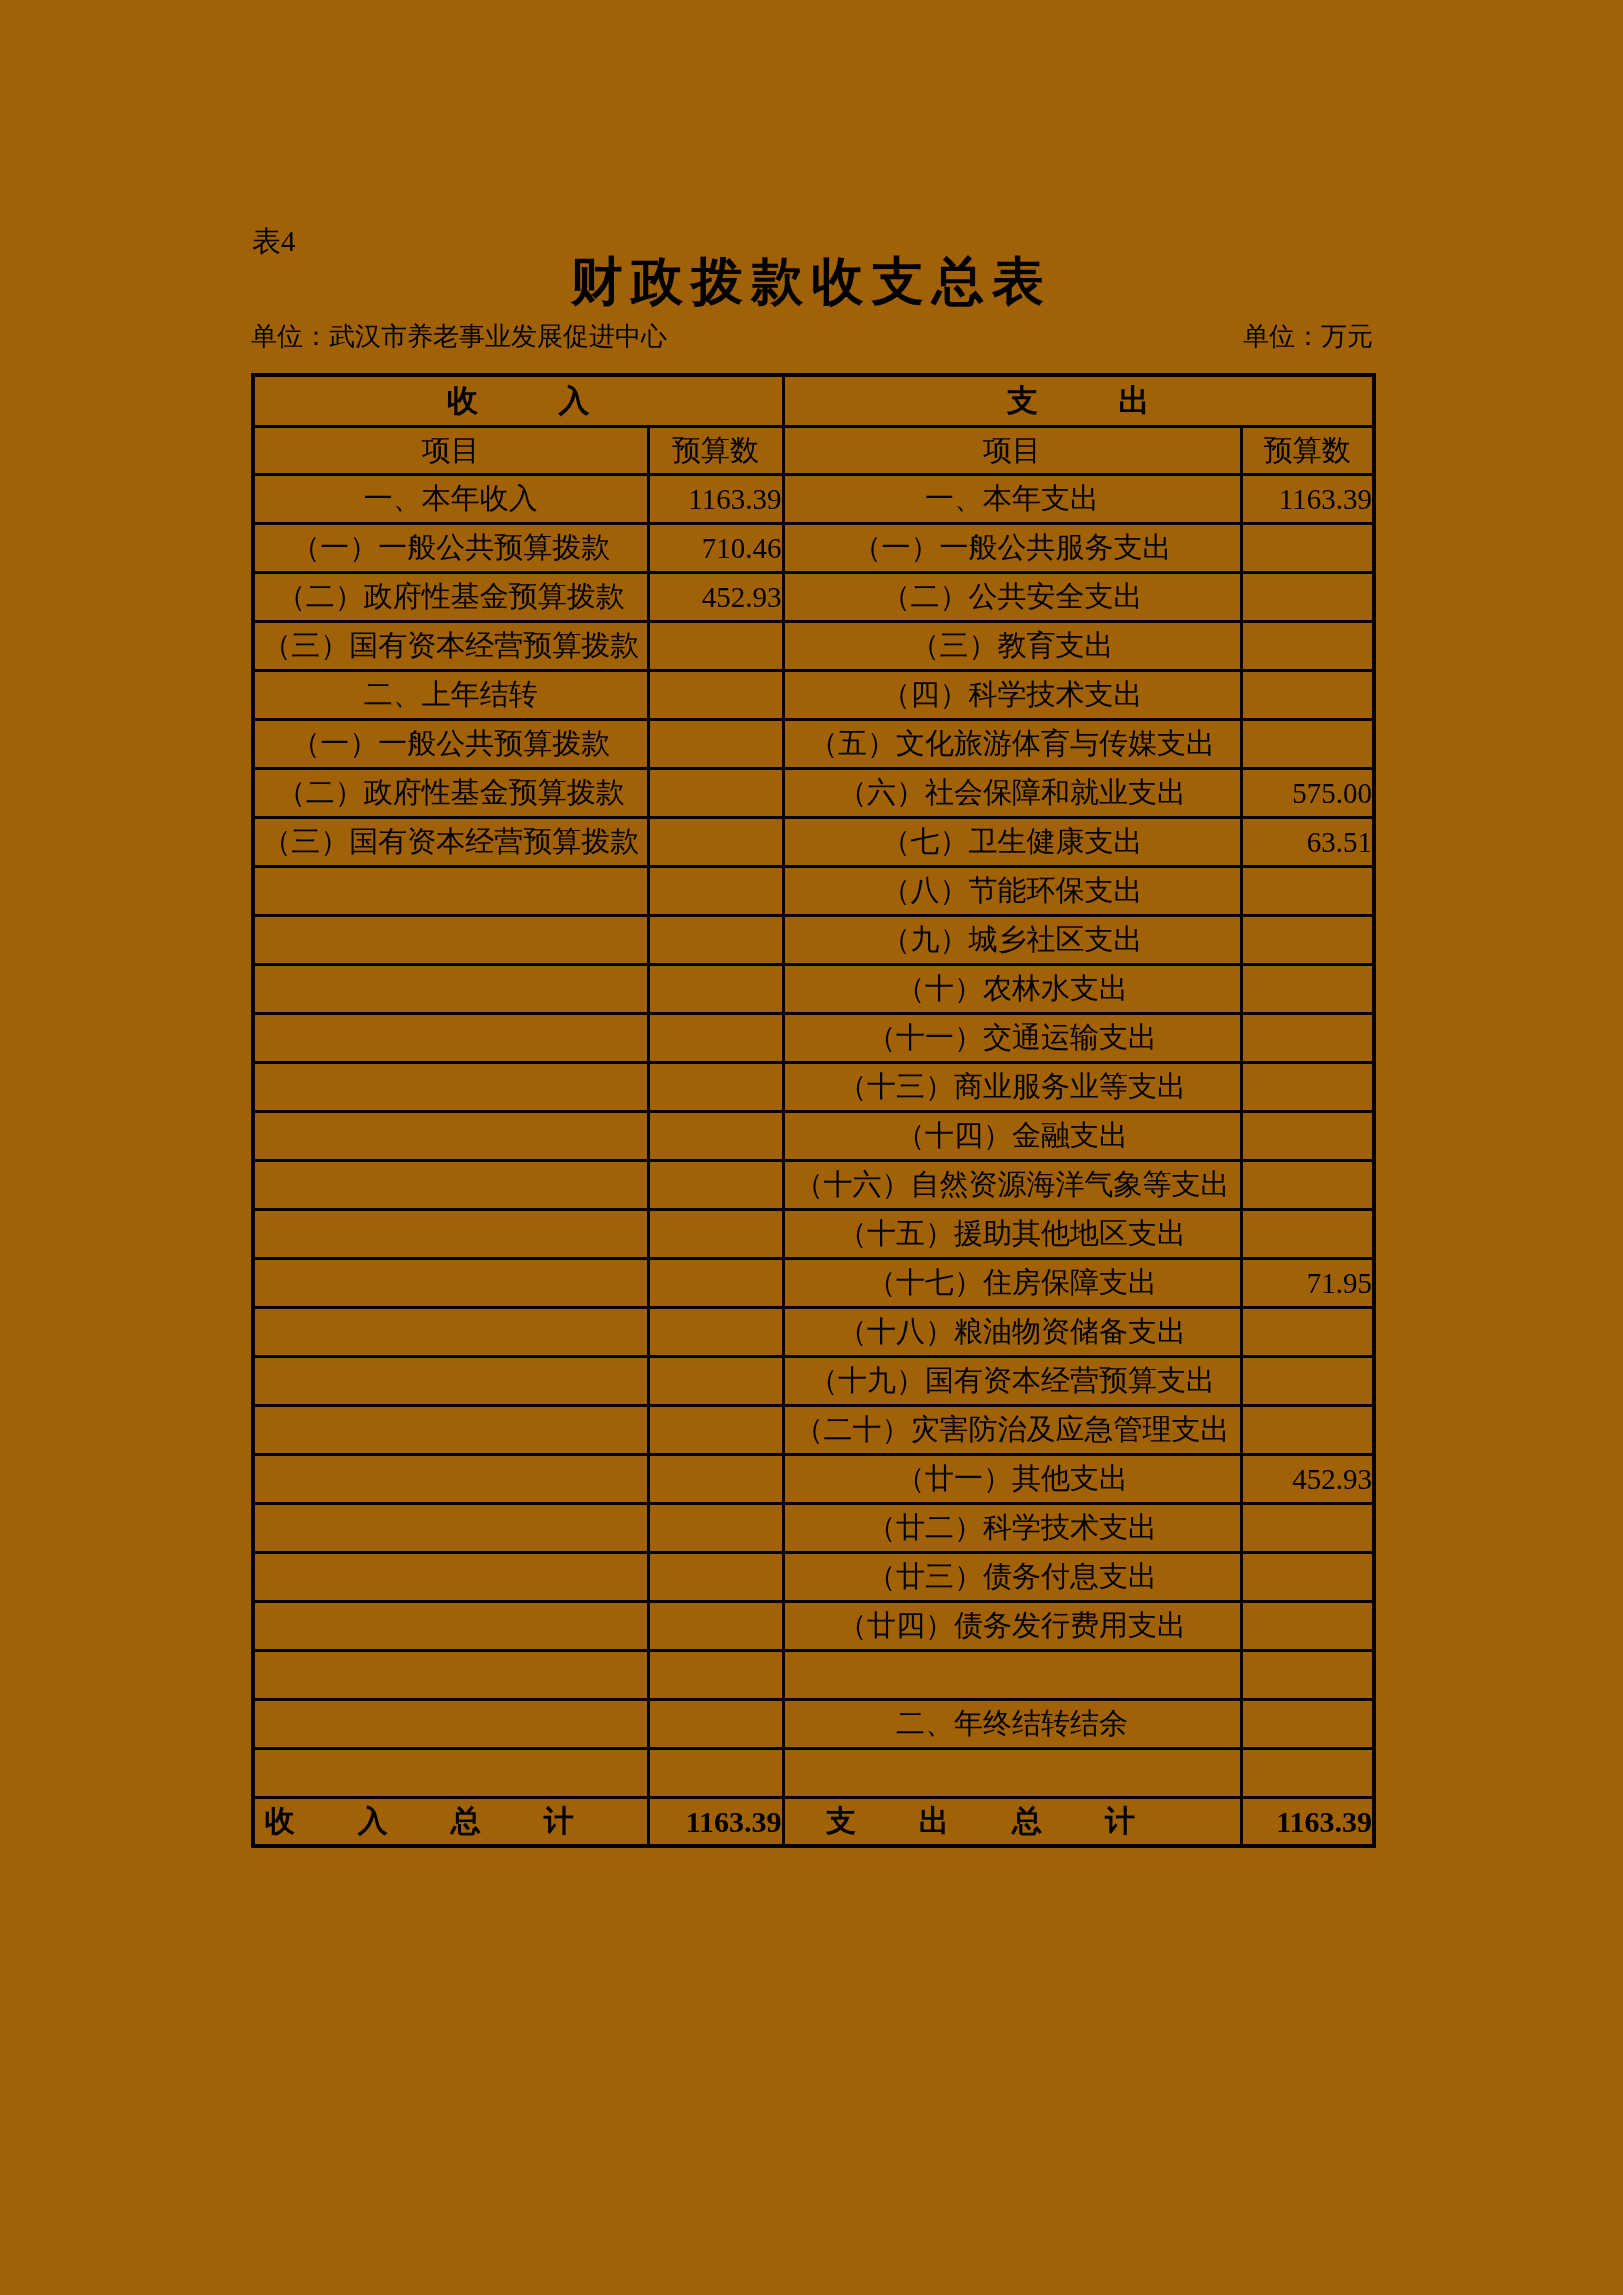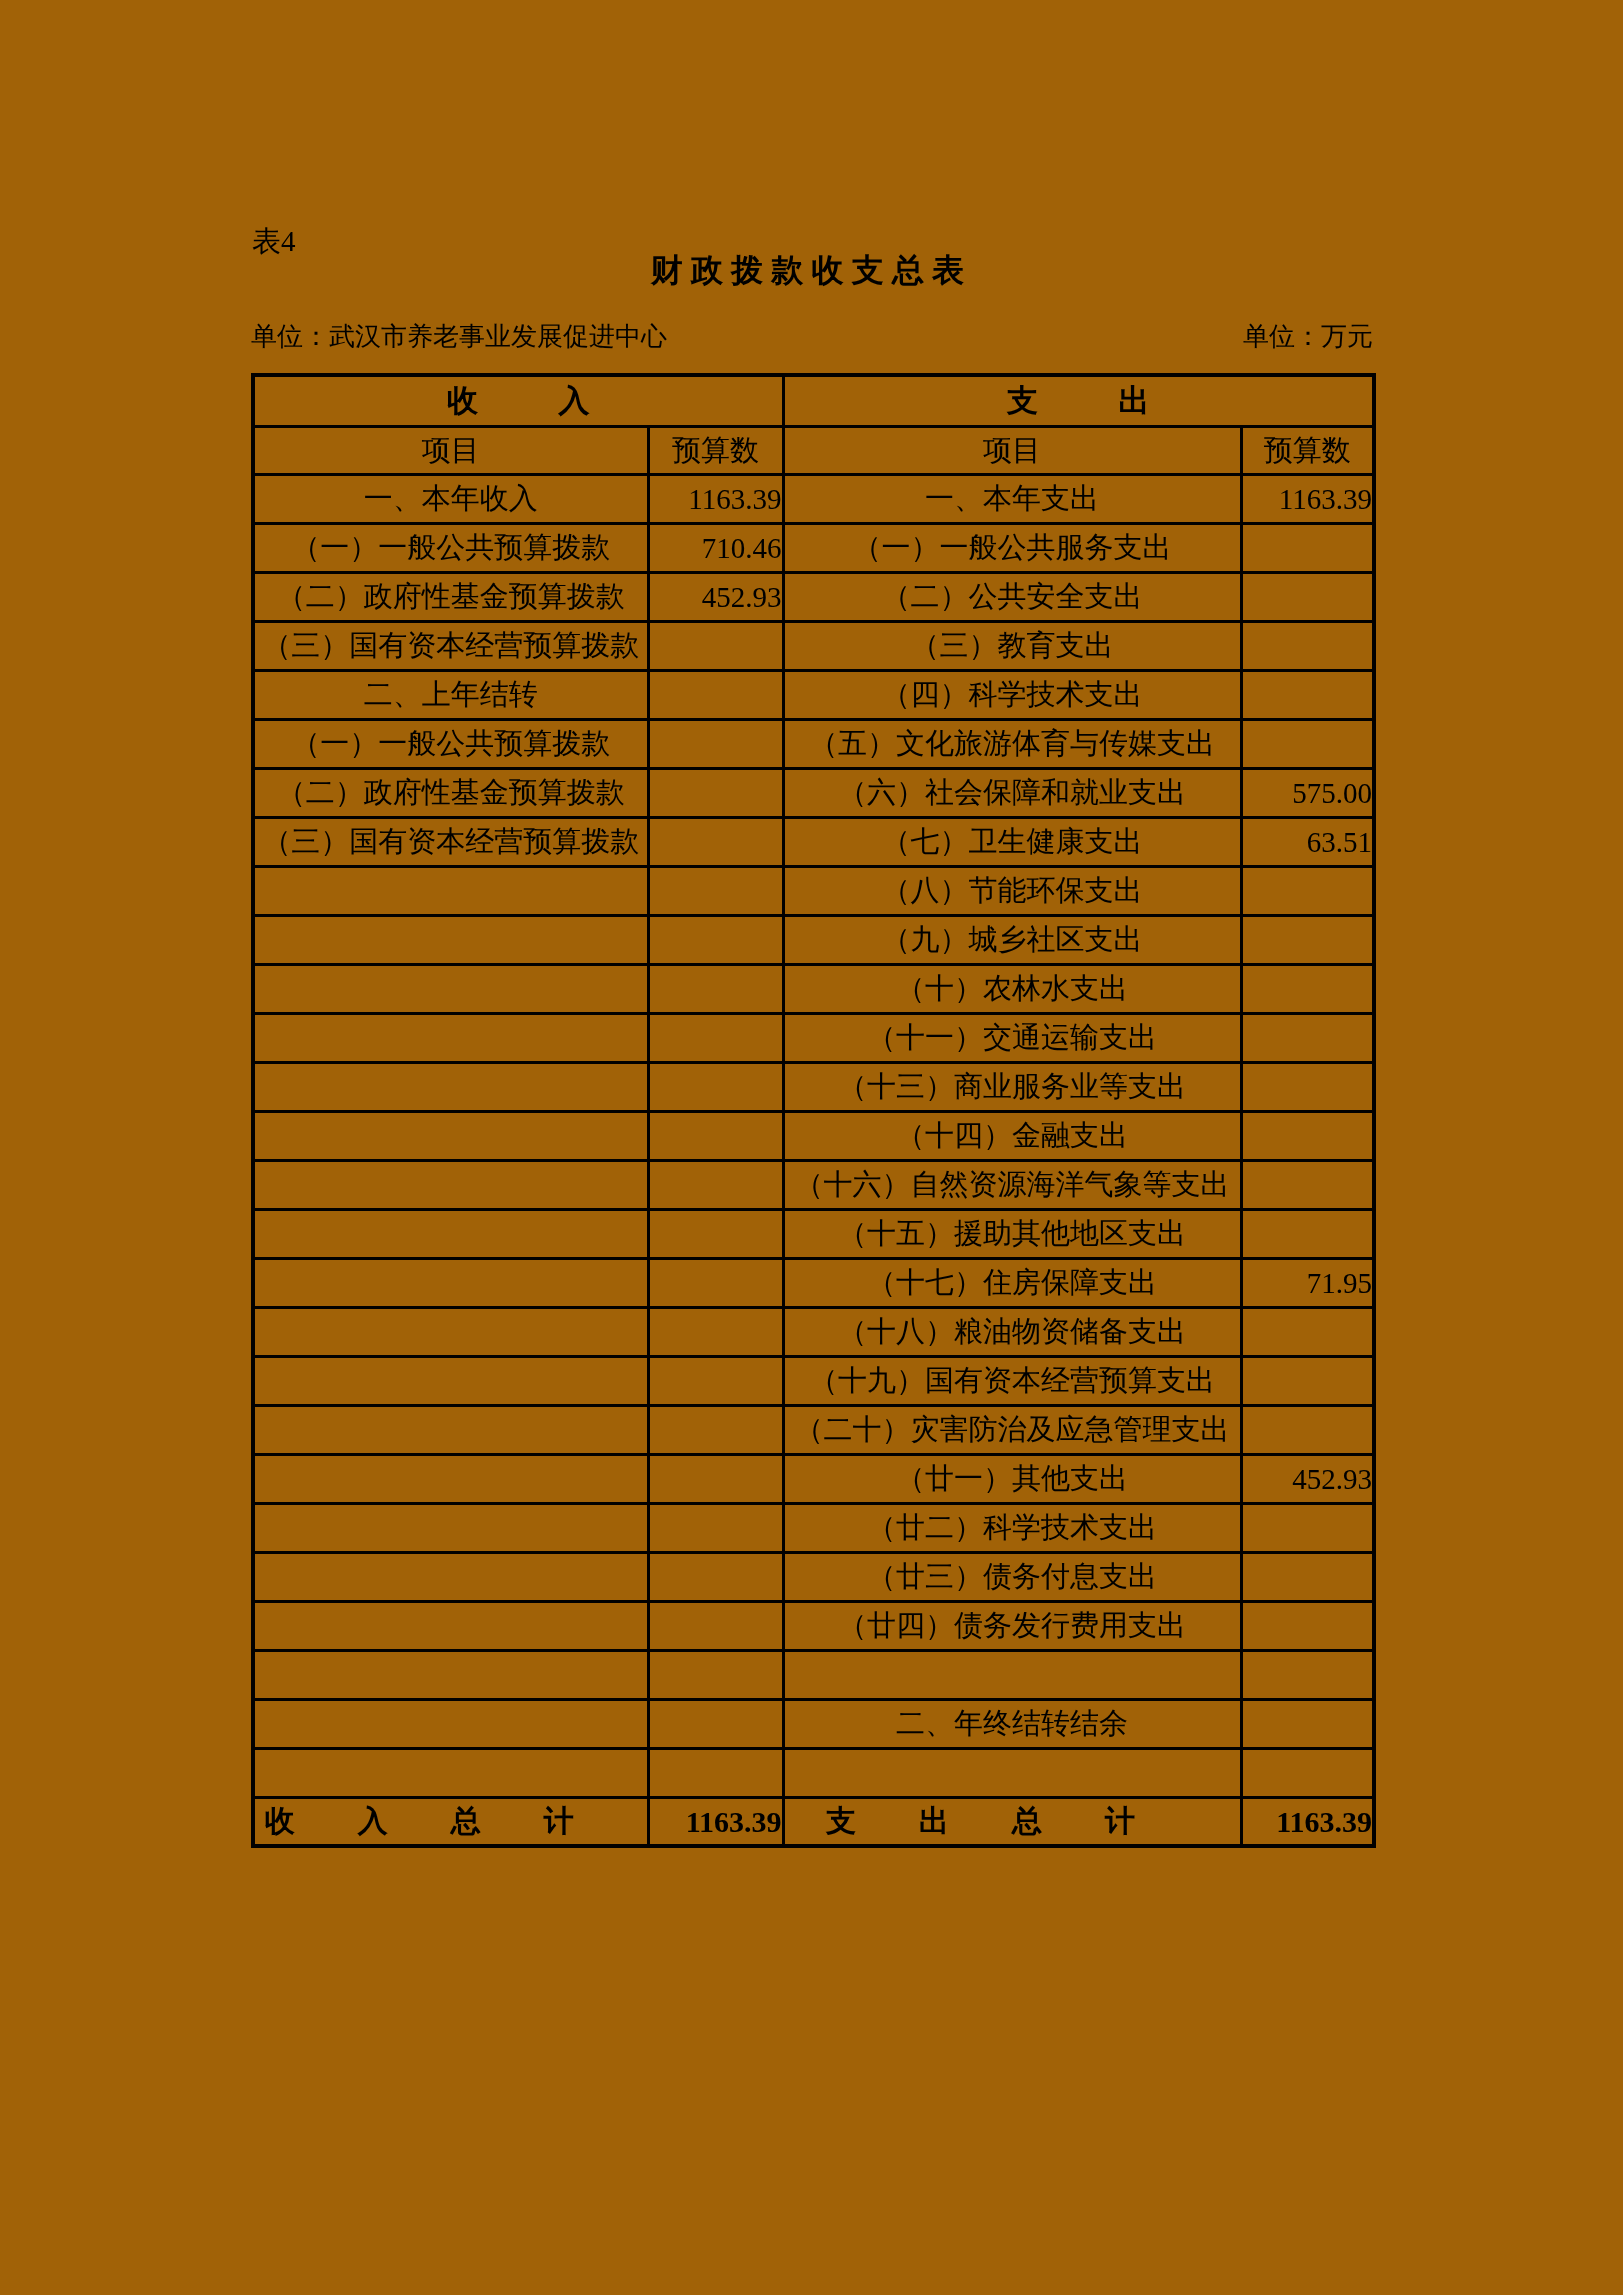--- a/index.html
+++ b/index.html
@@ -21,21 +21,21 @@
     top: 224px;
     font-size: 29px;
     line-height: 1.2;
   }
   .doc-title {
     position: absolute;
     left: 0;
     width: 100%;
     top: 251px;
     text-align: center;
-    font-size: 32px;
+    font-size: 52px;
     font-weight: bold;
     letter-spacing: 8.2px;
     line-height: 1.2;
   }
   .unit-line {
     position: absolute;
     left: 251px;
     width: 1122px;
     top: 320px;
     display: flex;

